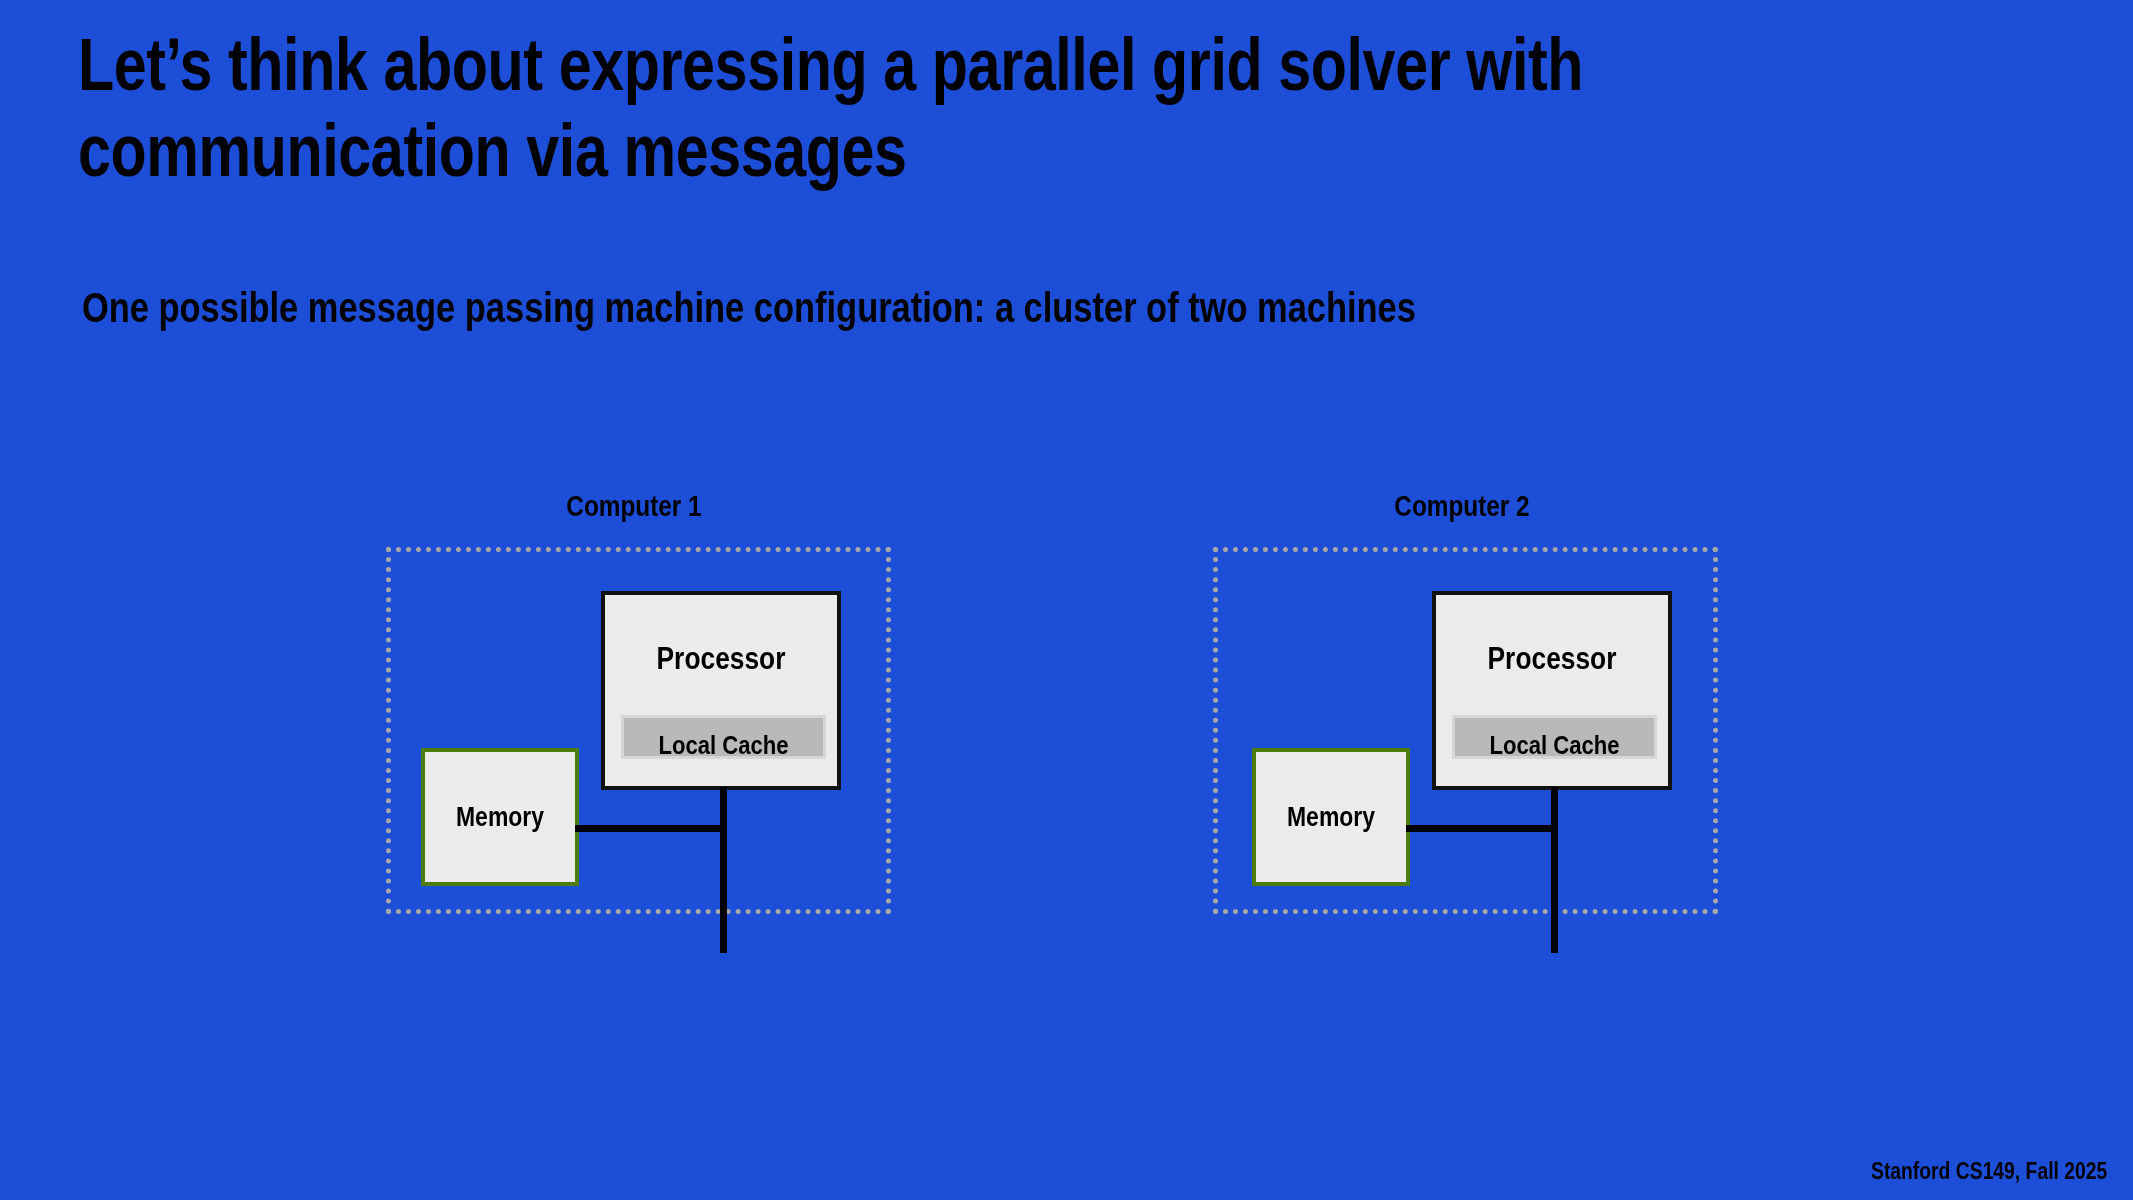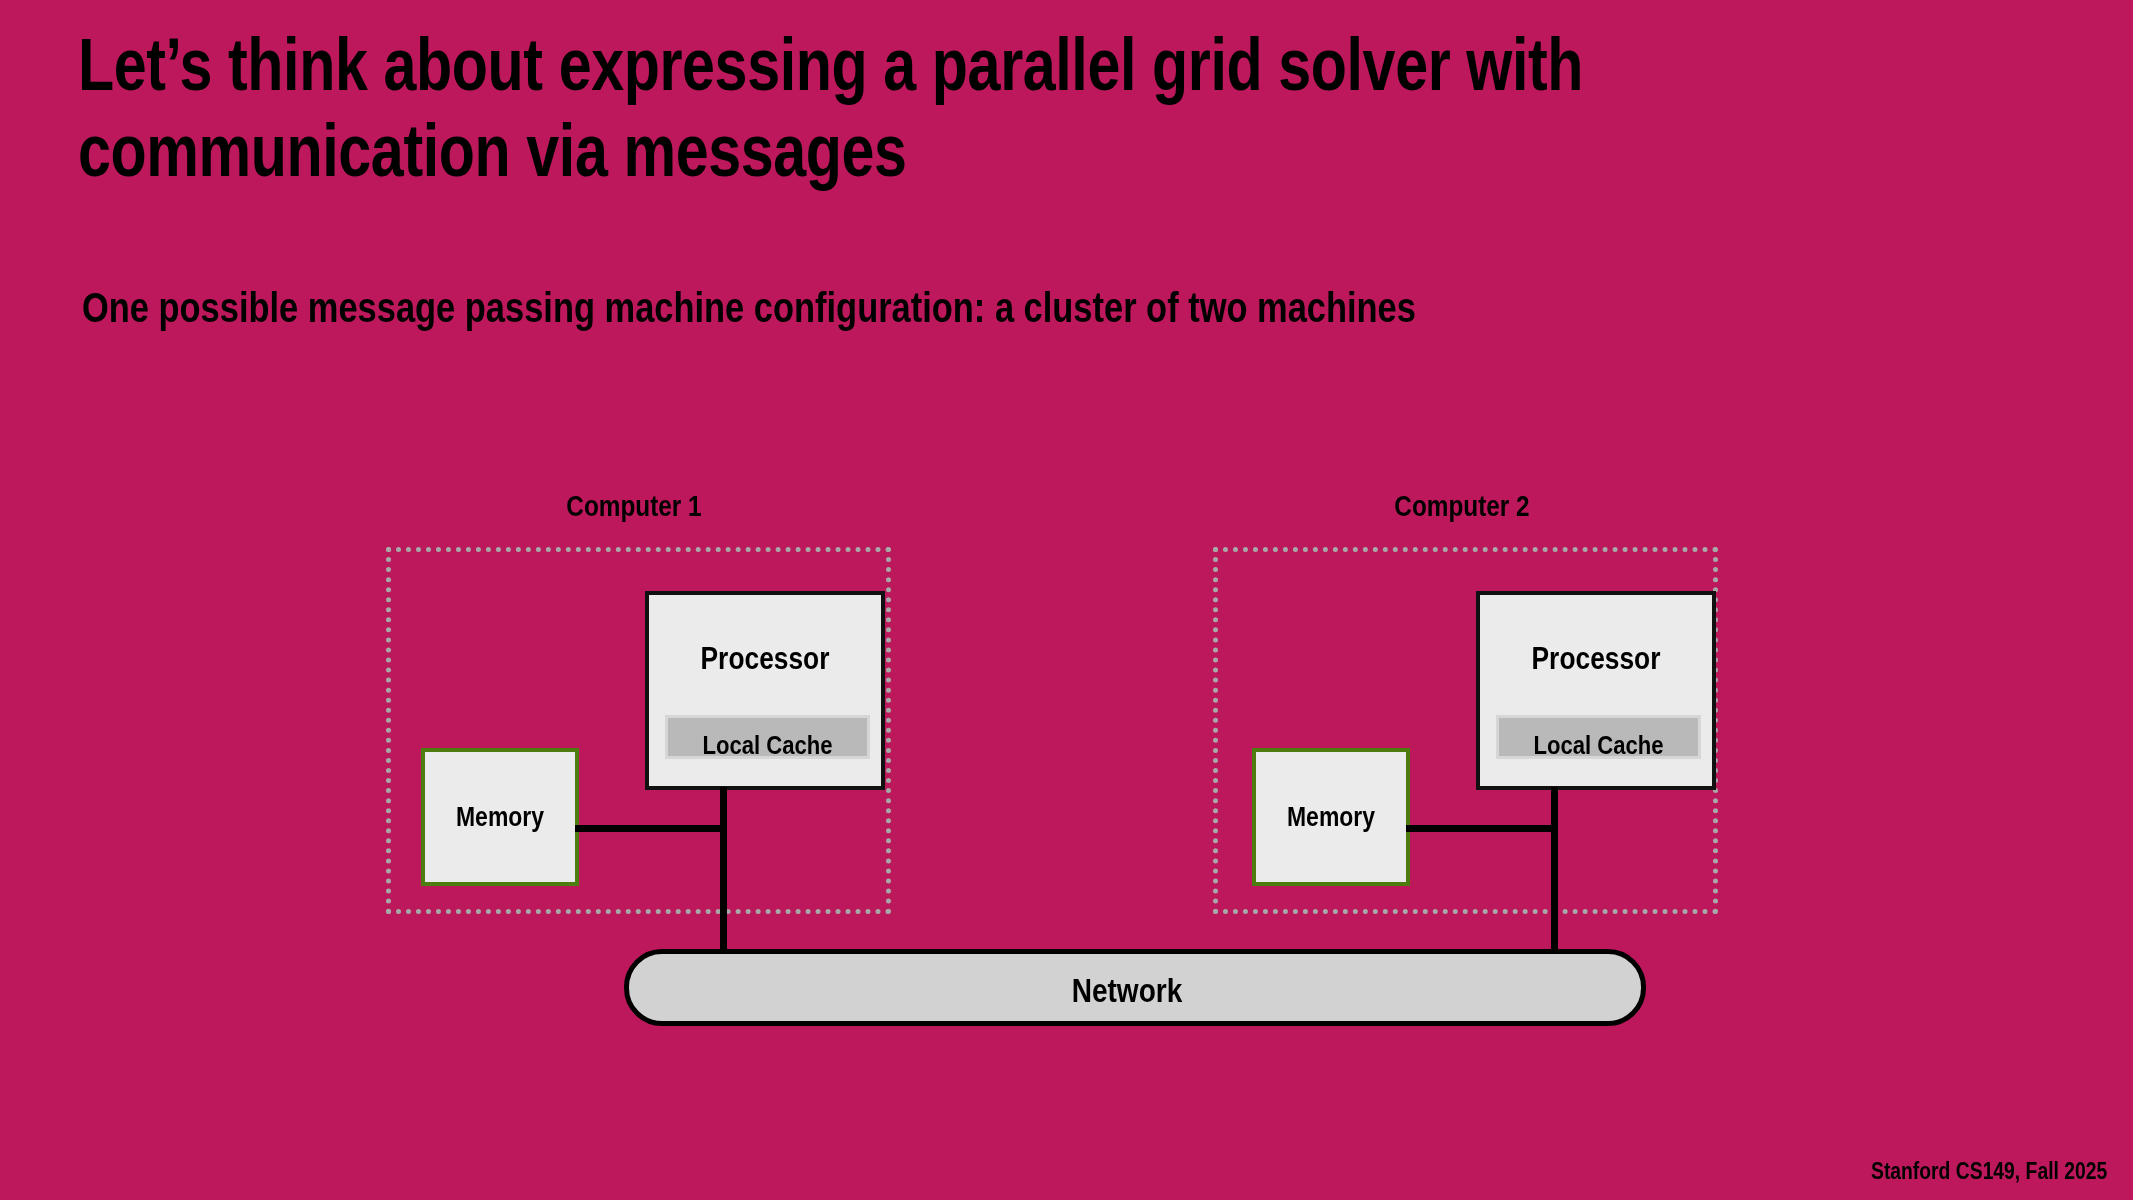--- a/index.html
+++ b/index.html
@@ -9,21 +9,21 @@
     background: #ffffff;
   }
   body {
     font-family: "Liberation Sans", sans-serif;
     color: #000000;
   }
   #slide {
     position: relative;
     width: 2133px;
     height: 1200px;
-    background: #be185d;
+    background: #1d4ed8;
     overflow: hidden;
   }
 
   
   #title {
     position: absolute;
     left: 78px;
     top: 22px;
     width: 1960px;
     font-family: "Liberation Sans", sans-serif;
@@ -78,21 +78,20 @@
     position: absolute;
     box-sizing: border-box;
     border: 5px dotted #a8a8a8;
     background: transparent;
   }
   .proc-box {
     position: absolute;
     box-sizing: border-box;
     background: #ebebeb;
     border: 4px solid #111111;
-    margin-left: 44px;
   }
   .proc-label {
     position: absolute;
     left: 0;
     right: 0;
     top: 46px;
     text-align: center;
     font-family: "Liberation Sans", sans-serif;
     font-weight: bold;
     font-size: 31px;
@@ -210,19 +209,16 @@
     </div>
   </div>
 
   <div class="mem-box" style="left:1252px; top:748px; width:158px; height:138px;">
     <div class="mem-label">Memory</div>
   </div>
 
   <div class="wire-h" style="left:1406px; top:825px; width:152px;"></div>
   <div class="wire-v" style="left:1551px; top:787px; height:166px;"></div>
 
-  <div id="network-bar">
-    <div id="network-label">Network</div>
-  </div>
 
   <div id="footer">Stanford CS149, Fall 2025</div>
 
 </div>
 
 </body></html>

